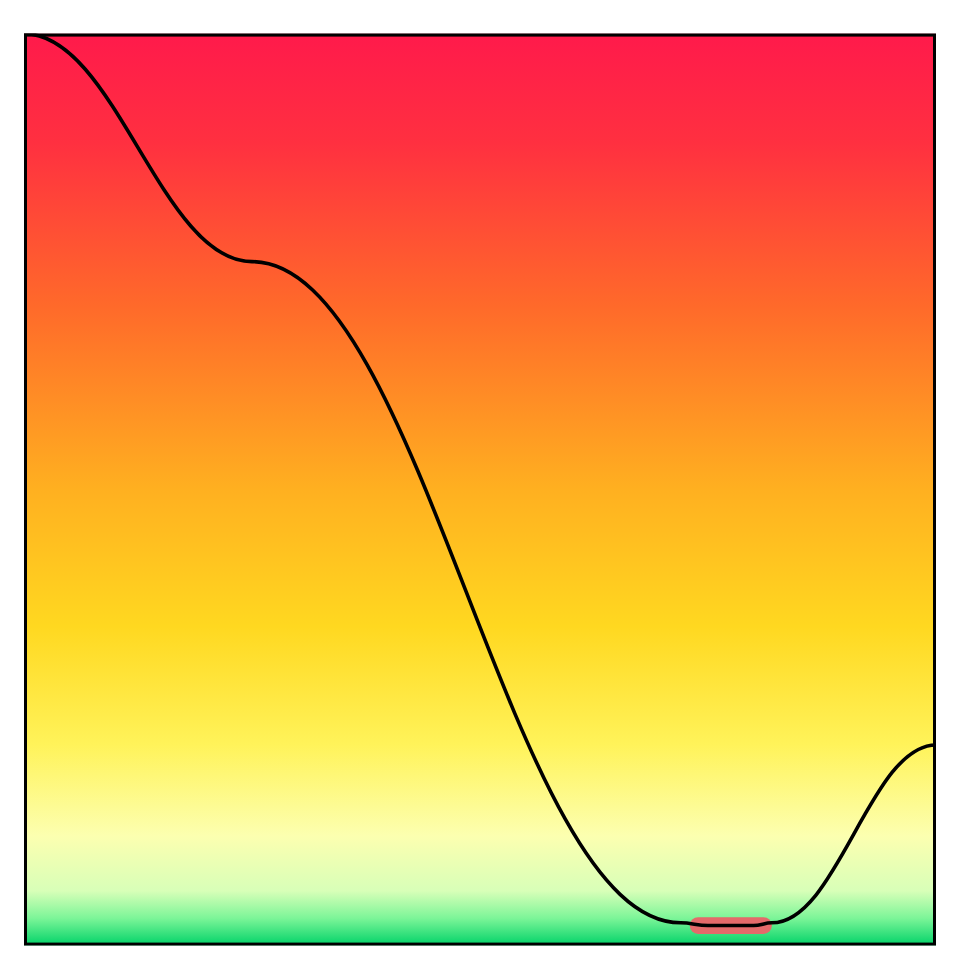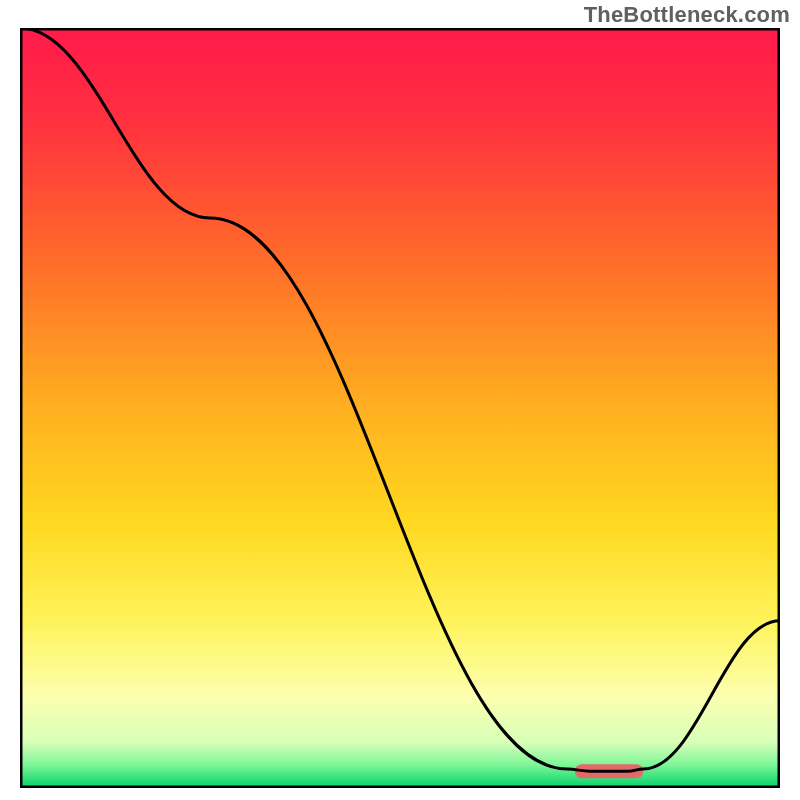--- a/index.html
+++ b/index.html
@@ -35,21 +35,20 @@
   }
   .plot svg {
     display: block;
   }
 </style>
 </head>
 <body>
 
 <div class="page">
 
-  <div class="watermark">TheBottleneck.com</div>
 
   <div class="plot">
     <svg id="chart-svg" width="760" height="760" viewBox="0 0 760 760">
         <defs>
           <linearGradient id="bg-grad" x1="0" y1="0" x2="0" y2="1">
             <stop offset="0%" stop-color="#ff1a4b"></stop>
             <stop offset="12%" stop-color="#ff3040"></stop>
             <stop offset="30%" stop-color="#ff6a2a"></stop>
             <stop offset="50%" stop-color="#ffb020"></stop>
             <stop offset="65%" stop-color="#ffd820"></stop>

